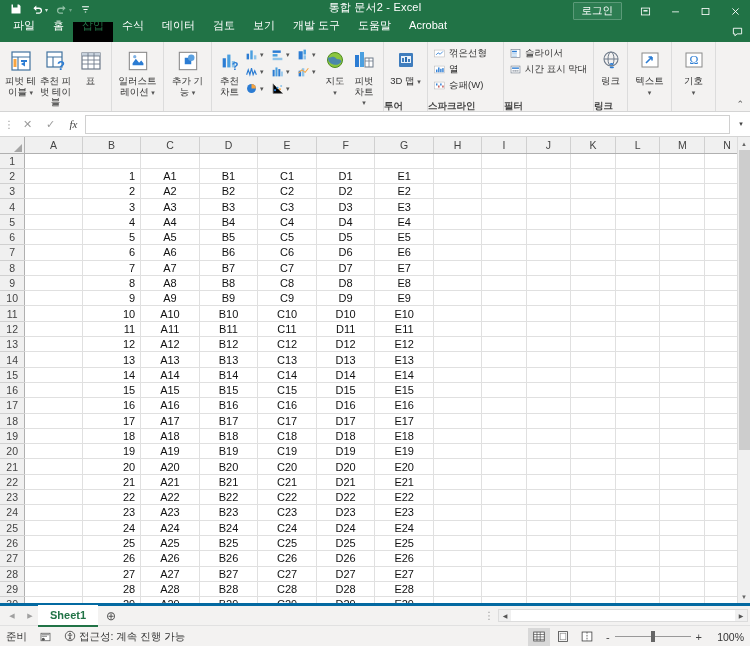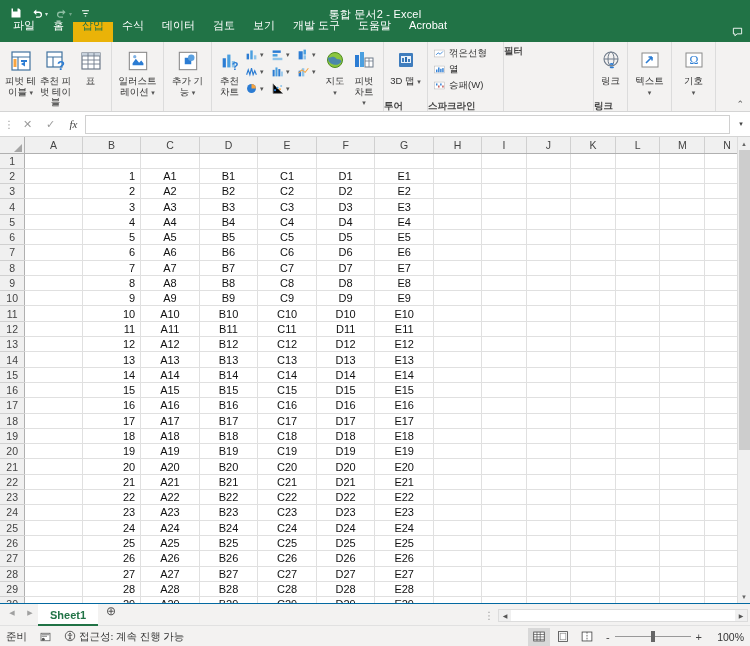--- a/index.html
+++ b/index.html
@@ -8,21 +8,21 @@
     width: 750px; height: 646px;
     overflow: hidden;
     font-family: "Liberation Sans", sans-serif;
     -webkit-font-smoothing: antialiased;
   }
   body { background: #ffffff; }
 
   
   .titlebar {
     height: 22px; background: #217346; position: relative;
-    display: flex; align-items: flex-end;
+    display: flex; align-items: flex-start;
   }
   .qat { display: flex; align-items: center; padding-left: 6px; gap: 1px; }
   .qat-btn {
     width: 20px; height: 18px; display: flex; align-items: center;
     justify-content: center; color: #ffffff; font-size: 11px;
   }
   .qat-btn.dim { color: #8fbfa4; }
   .qat-arrow { font-size: 6px; color: #cfe4d8; margin-left: -3px; margin-right: 2px; }
   .qat-arrow.dim { color: #6fa588; }
   .title-text {
@@ -42,21 +42,21 @@
 
   
   .tabstrip {
     height: 20px; background: #217346; display: flex; align-items: flex-end;
     position: relative; padding-left: 4px;
   }
   .tab {
     font-size: 11px; color: #ffffff; padding: 3px 9px 17px 9px; height: 20px;
     display: flex; align-items: center; white-space: nowrap;
   }
-  .tab.active { background: #eab308; color: #217346; }
+  .tab.active { background: #000000; color: #217346; }
   .tellme {
     display: flex; align-items: center; gap: 4px; color: #ffffff;
     font-size: 11px; padding-left: 6px;
   }
   .bulb { font-size: 11px; }
   .tabstrip-right { margin-left: auto; display: flex; align-items: center; padding-right: 6px; }
 
   
   .ribbon {
     height: 70px; background: #f3f2f1; border-bottom: 1px solid #d4d4d4;
@@ -156,22 +156,22 @@
     display: flex; flex-direction: column; align-items: center;
   }
   .sb-arrow {
     width: 13px; height: 13px; display: flex; align-items: center;
     justify-content: center; font-size: 6px; color: #666; background: #f0f0f0;
   }
   .sb-thumb { width: 11px; background: #cdcdcd; margin: 0 auto; }
 
   
   .tabbar {
-    height: 22px; background: #f3f2f1; display: flex; align-items: flex-start;
-    border-top: 1px solid #0369a1;
+    height: 22px; background: #f3f2f1; display: flex; align-items: center;
+    border-top: 3px solid #0369a1;
   }
   .nav-arrows { display: flex; padding-left: 4px; gap: 2px; }
   .nav-arrow { width: 16px; height: 18px; display: flex; align-items: center; justify-content: center;
     font-size: 7px; color: #a0a0a0; }
   .sheettab {
     font-size: 11px; color: #217346; padding: 3px 12px 2px 12px; background: #ffffff;
     border-bottom: 2px solid #217346; height: 22px; display: flex; align-items: center;
     font-weight: bold;
   }
   .addsheet { width: 26px; display: flex; align-items: center; justify-content: center; color: #555; font-size: 12px; }
@@ -183,21 +183,21 @@
   }
   .hs-arrow { width: 12px; height: 11px; display: flex; align-items: center; justify-content: center;
     font-size: 6px; color: #555; }
   .hs-track { flex: 1; height: 11px; background: #ffffff; }
 
   
   .statusbar {
     height: 22px; background: #f3f2f1; display: flex; align-items: center;
     font-size: 10.5px; color: #333; border-top: 1px solid #e1e1e1;
   }
-  .st-item { padding: 0 6px; display: flex; align-items: center; gap: 3px; white-space: nowrap; font-family: Liberation Serif, serif; }
+  .st-item { padding: 0 6px; display: flex; align-items: center; gap: 3px; white-space: nowrap; }
   .status-right { margin-left: auto; display: flex; align-items: center; padding-right: 6px; gap: 2px; }
   .viewbtn {
     width: 22px; height: 18px; display: flex; align-items: center; justify-content: center;
     color: #444;
   }
   .viewbtn.active { background: #d8d8d8; }
   .zoomslider { display: flex; align-items: center; gap: 5px; padding: 0 6px; }
   .zs-track { width: 76px; height: 1px; background: #999; position: relative; }
   .zs-thumb { position: absolute; left: 36px; top: -5px; width: 4px; height: 11px; background: #666; }
   .zs-sign { font-size: 11px; color: #444; }
@@ -229,20 +229,44 @@
     <span class="qat-arrow dim">▾</span>
     <div class="qat-btn">
       <svg width="11" height="11" viewBox="0 0 16 16">
           <path fill="none" stroke="#fff" stroke-width="1.5" d="M3 4h10M5 8h6M7 11.5h2"></path>
         </svg>
     </div>
   </div>
 
   <div class="title-text">통합 문서2  -  Excel</div>
 
+  <div class="win-right">
+    <div class="signin">로그인</div>
+    <div class="win-btn">
+      <svg width="11" height="11" viewBox="0 0 16 16">
+          <rect x="2" y="3" width="12" height="10" fill="none" stroke="#fff" stroke-width="1.2"></rect>
+          <path fill="#fff" d="M5 6h6v2H5z"></path>
+        </svg>
+    </div>
+    <div class="win-btn">
+      <svg width="11" height="11" viewBox="0 0 16 16">
+          <path stroke="#fff" stroke-width="1.2" d="M3 8.5h10"></path>
+        </svg>
+    </div>
+    <div class="win-btn">
+      <svg width="11" height="11" viewBox="0 0 16 16">
+          <rect x="3" y="3.5" width="10" height="9" fill="none" stroke="#fff" stroke-width="1.2"></rect>
+        </svg>
+    </div>
+    <div class="win-btn">
+      <svg width="11" height="11" viewBox="0 0 16 16">
+          <path stroke="#fff" stroke-width="1.3" d="M3.5 3.5l9 9M12.5 3.5l-9 9"></path>
+        </svg>
+    </div>
+  </div>
 </div>
 
 <div class="tabstrip">
   <div class="tab">파일</div>
   <div class="tab">홈</div>
   <div class="tab active">삽입</div>
   <div class="tab">수식</div>
   <div class="tab">데이터</div>
   <div class="tab">검토</div>
   <div class="tab">보기</div>
@@ -484,20 +508,39 @@
             <rect x="9" y="5" width="2" height="3" fill="#2b7cd3"></rect>
             <rect x="12" y="8" width="2" height="3" fill="#c0504d"></rect>
           </svg>
         <span>승패(W)</span>
       </div>
     </div>
     <div class="rgroup-label">스파크라인</div>
   </div>
 
   <div class="rgroup" style="width:90px">
+    <div class="rgroup-body smallcol">
+      <div class="smallbtn">
+        <svg width="13" height="11" viewBox="0 0 16 16">
+            <rect x="1.5" y="2" width="13" height="12" fill="#fff" stroke="#6f7b8a" stroke-width=".9"></rect>
+            <rect x="3" y="4" width="7" height="2.2" fill="#2b7cd3"></rect>
+            <rect x="3" y="7.4" width="7" height="2.2" fill="#b6d4ef"></rect>
+            <rect x="3" y="10.8" width="7" height="2.2" fill="#b6d4ef"></rect>
+          </svg>
+        <span>슬라이서</span>
+      </div>
+      <div class="smallbtn">
+        <svg width="13" height="11" viewBox="0 0 16 16">
+            <rect x="1.5" y="3" width="13" height="10" fill="#fff" stroke="#6f7b8a" stroke-width=".9"></rect>
+            <rect x="3" y="5" width="10" height="2" fill="#2b7cd3"></rect>
+            <path stroke="#6f7b8a" stroke-width=".8" d="M3 10h10M5.5 9v2M8 9v2M10.5 9v2"></path>
+          </svg>
+        <span>시간 표시 막대</span>
+      </div>
+    </div>
     <div class="rgroup-label">필터</div>
   </div>
 
   <div class="rgroup" style="width:34px">
     <div class="rgroup-body">
       <div class="bigbtn" style="width:28px">
         <span class="ico">
           <svg width="24" height="24" viewBox="0 0 24 24">
             <circle cx="12" cy="10" r="7" fill="none" stroke="#6f7b8a" stroke-width="1.1"></circle>
             <ellipse cx="12" cy="10" rx="3" ry="7" fill="none" stroke="#6f7b8a" stroke-width="1"></ellipse>

